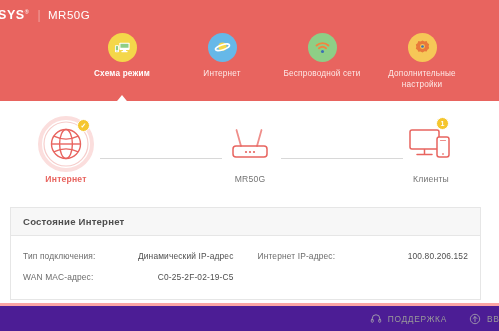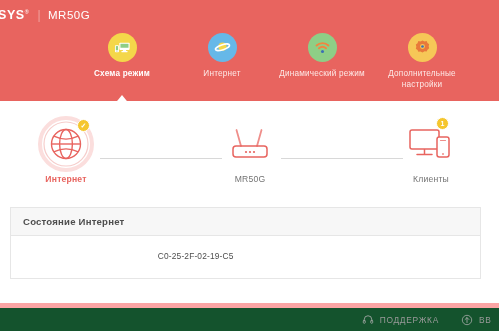--- a/index.html
+++ b/index.html
@@ -134,23 +134,23 @@
   }
   .pval {
     font-size: 8.4px; color: #4e4e4e; letter-spacing: .15px;
     margin-left: auto; white-space: nowrap;
   }
 
   
   .footer {
     position: absolute; left: 0; bottom: 0;
     width: 499px; height: 28px;
-    border-top: 5px solid #fca5a5; background: #14532d;
+    border-top: 3px solid #fca5a5; background: #4c1d95;
     display: flex; align-items: center; justify-content: flex-end;
-    padding-right: 8px;
+    padding-right: 0px;
   }
   .foot-item {
     display: flex; align-items: center; cursor: pointer;
     font-size: 8.4px; color: #9a9a9a; letter-spacing: .7px;
   }
   .foot-item + .foot-item { margin-left: 22px; }
   .foot-ico { margin-right: 6px; display: flex; align-items: center; }
   .foot-clip { overflow: hidden; width: 30px; }
 </style>
 </head>
@@ -196,21 +196,21 @@
       <div class="nav-item">
         <div class="nav-icon ni-wifi">
           <svg width="19" height="19" viewBox="0 0 24 24" aria-hidden="true">
             <g fill="none" stroke="#f3843f" stroke-width="2.4" stroke-linecap="round">
               <path d="M4.5 9.5c4.2-4 10.8-4 15 0"></path>
               <path d="M7.6 13c2.6-2.4 6.2-2.4 8.8 0"></path>
             </g>
             <circle cx="12" cy="17" r="1.9" fill="#3b6fb5"></circle>
           </svg>
         </div>
-        <div class="nav-label">Динамический режим</div>
+        <div class="nav-label">Беспроводной сети</div>
       </div>
 
       <div class="nav-item">
         <div class="nav-icon ni-adv">
           <svg width="19" height="19" viewBox="0 0 24 24" aria-hidden="true">
             <path d="M12 3.2l2.6 1.1 2.6-.4 1.1 2.4 2.1 1.6-.6 2.6.6 2.6-2.1 1.6-1.1 2.4-2.6-.4L12 18.2l-2.6-1.1-2.6.4-1.1-2.4-2.1-1.6.6-2.6-.6-2.6 2.1-1.6L6.8 3.9l2.6.4z" fill="#e8793a"></path>
             <circle cx="12" cy="10.7" r="3.1" fill="#f6c757"></circle>
             <circle cx="12" cy="10.7" r="1.7" fill="#3b6fb5"></circle>
           </svg>
         </div>
@@ -292,23 +292,34 @@
         <div class="badge badge-count">1</div>
       </div>
       <div class="node-label">Клиенты</div>
     </div>
   </div>
 
   <div class="panel">
     <div class="panel-head">Состояние Интернет</div>
     <div class="panel-body">
 
-
       <div class="prow">
         <div class="pcell">
+          <span class="pkey">Тип подключения:</span>
+          <span class="pval">Динамический IP-адрес</span>
+        </div>
+        <div class="pcell">
+          <span class="pkey">Интернет IP-адрес:</span>
+          <span class="pval">100.80.206.152</span>
+        </div>
+      </div>
+
+      <div class="prow">
+        <div class="pcell">
+          <span class="pkey">WAN MAC-адрес:</span>
           <span class="pval">C0-25-2F-02-19-C5</span>
         </div>
         <div class="pcell">
           <span class="pkey"></span>
           <span class="pval"></span>
         </div>
       </div>
 
     </div>
   </div>

